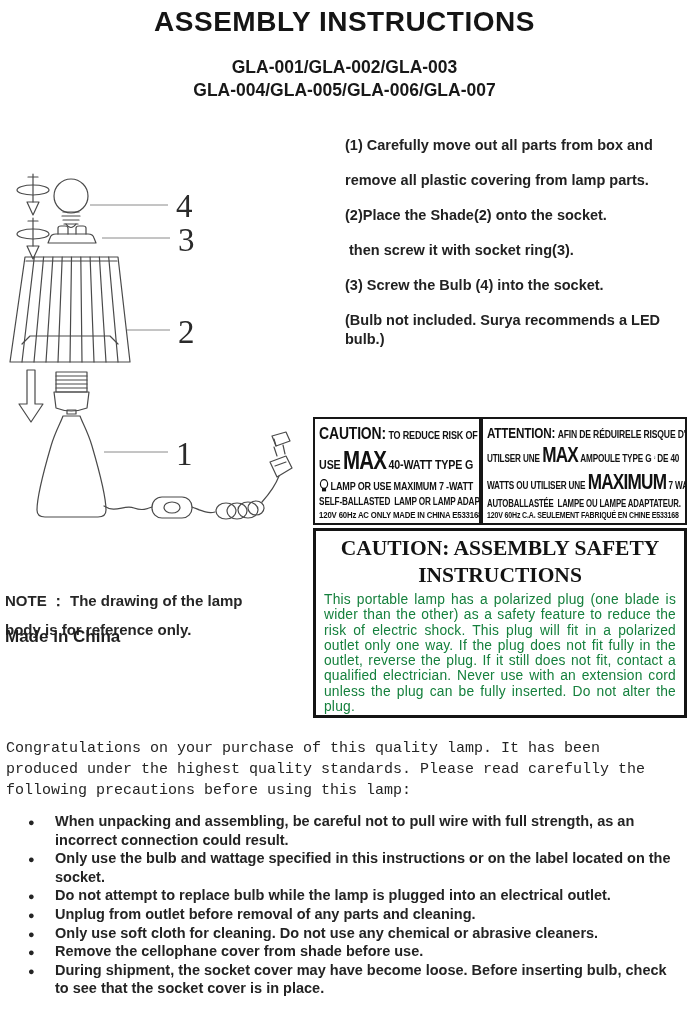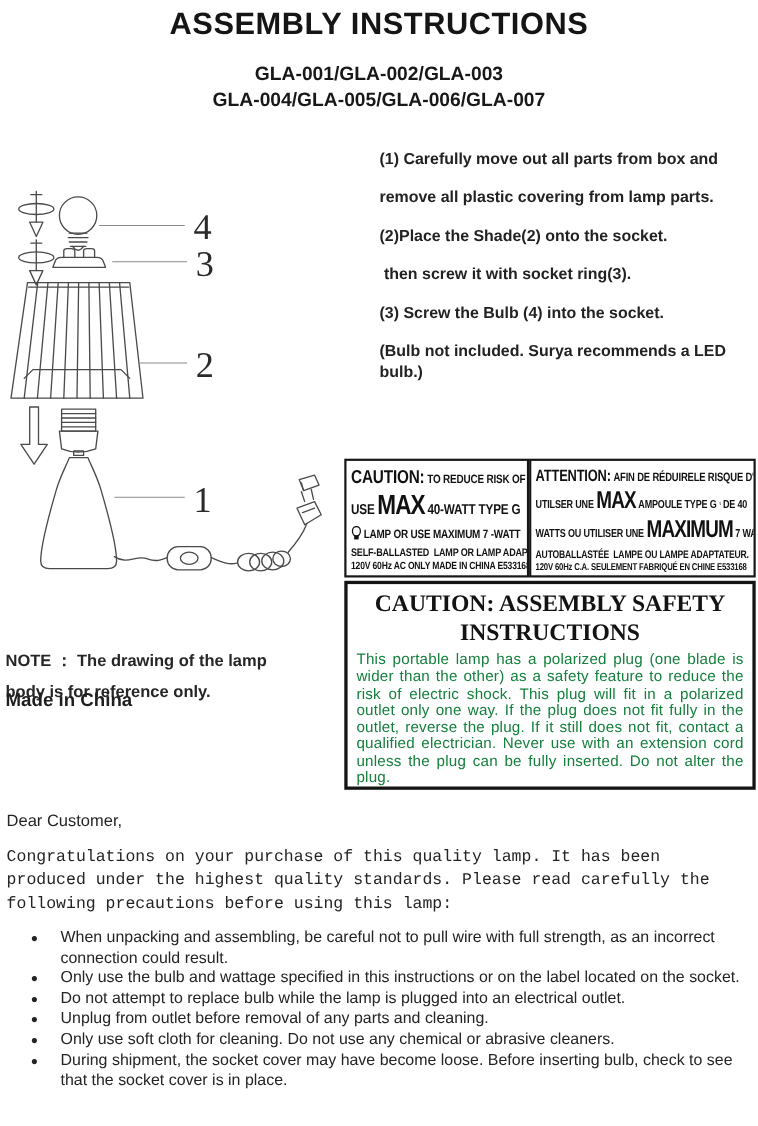--- a/index.html
+++ b/index.html
@@ -103,21 +103,21 @@
 
   
   .customer { top: 738px; left: 6px; width: 676px; color: #242424; }
   .salutation { font-size: 15px; margin-bottom: 14px; }
   .intro { font-size: 15px; line-height: 21px; width: 668px; margin-bottom: 11px; font-family: Liberation Mono, monospace; }
   .bullets { list-style: none; }
   .bullets li {
     position: relative;
     padding-left: 49px;
     width: 668px;
-    font-size: 14.5px; line-height: 18.6px;
+    font-size: 14.5px; line-height: 18.6px; font-weight: bold;
   }
   .bullets li::before {
     content: "●";
     position: absolute; left: 22px; top: 1px;
     font-size: 11px;
   }
 </style>
 </head>
 <body>
 
@@ -306,23 +306,23 @@
   <div class="safety-body">This portable lamp has a polarized plug (one blade is wider than the other) as a safety feature to reduce the risk of electric shock. This plug will fit in a polarized outlet only one way. If the plug does not fit fully in the outlet, reverse the plug. If it still does not fit, contact a qualified electrician. Never use with an extension cord unless the plug can be fully inserted. Do not alter the plug.</div>
 </div>
 
 <div class="abs note">
   <div>NOTE ： The drawing of the lamp</div>
   <div>body is for reference only.</div>
 </div>
 <div class="abs made-in">Made in China</div>
 
 <div class="abs customer">
-  <div class="salutation">Dear Customer,</div>
   <div class="intro">Congratulations on your purchase of this quality lamp. It has been produced under the highest quality standards. Please read carefully the following precautions before using this lamp:</div>
   <ul class="bullets">
     <li>When unpacking and assembling, be careful not to pull wire with full strength, as an incorrect connection could result.</li>
     <li>Only use the bulb and wattage specified in this instructions or on the label located on the socket.</li>
     <li>Do not attempt to replace bulb while the lamp is plugged into an electrical outlet.</li>
     <li>Unplug from outlet before removal of any parts and cleaning.</li>
     <li>Only use soft cloth for cleaning. Do not use any chemical or abrasive cleaners.</li>
+    <li>Remove the cellophane cover from shade before use.</li>
     <li>During shipment, the socket cover may have become loose. Before inserting bulb, check to see that the socket cover is in place.</li>
   </ul>
 </div>
 
 </body></html>

